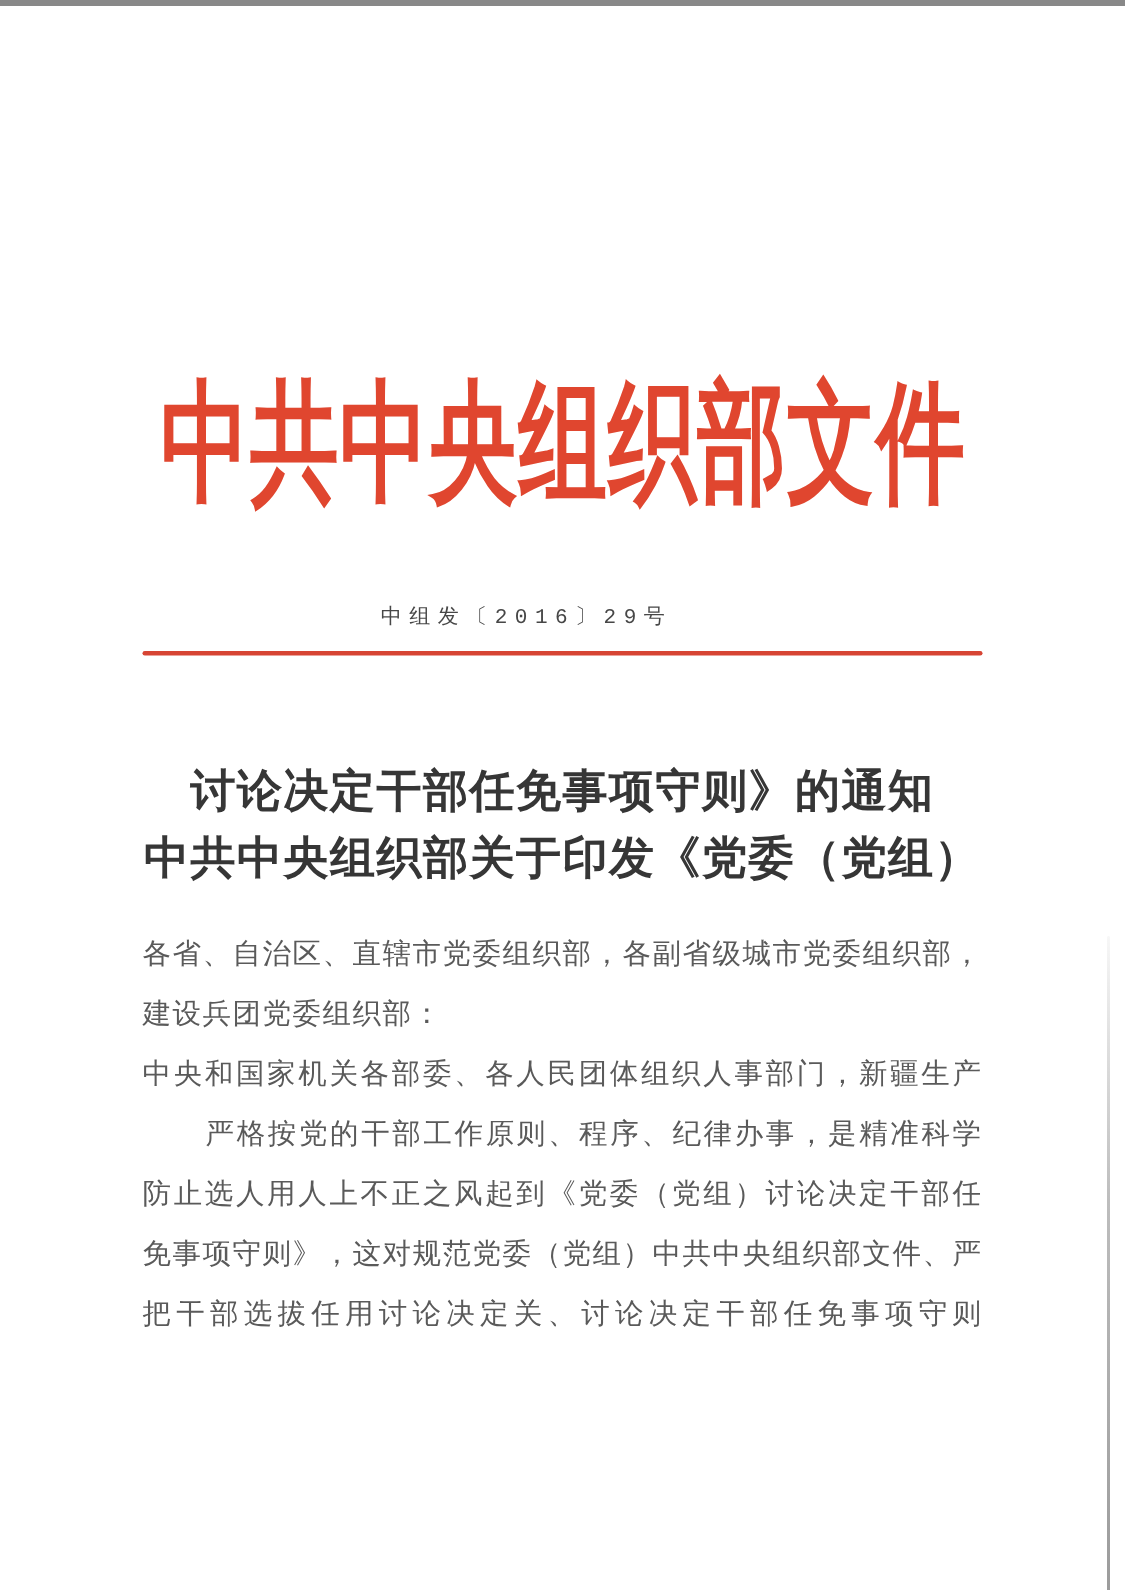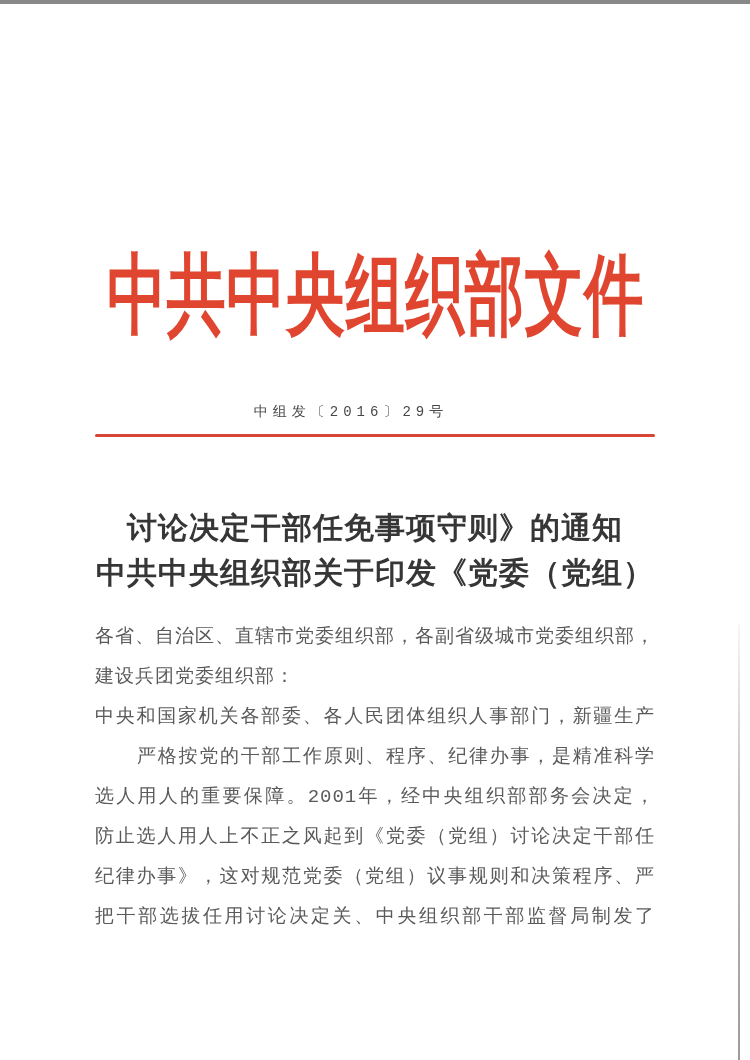--- a/index.html
+++ b/index.html
@@ -75,21 +75,20 @@
   <div class="notice-title">
     <div>讨论决定干部任免事项守则》的通知</div>
     <div>中共中央组织部关于印发《党委（党组）</div>
   </div>
 
   <div class="body-text">
     <div class="body-line">各省、自治区、直辖市党委组织部，各副省级城市党委组织部，</div>
     <div class="body-line no-last-justify">建设兵团党委组织部：</div>
     <div class="body-line">中央和国家机关各部委、各人民团体组织人事部门，新疆生产</div>
     <div class="body-line indent">严格按党的干部工作原则、程序、纪律办事，是精准科学</div>
-    <div class="body-line">选人用人的重要保障。2001年，经中央组织部部务会决定，</div>
     <div class="body-line">防止选人用人上不正之风起到《党委（党组）讨论决定干部任</div>
-    <div class="body-line">纪律办事》，这对规范党委（党组）议事规则和决策程序、严</div>
-    <div class="body-line">把干部选拔任用讨论决定关、中央组织部干部监督局制发了</div>
+    <div class="body-line">免事项守则》，这对规范党委（党组）中共中央组织部文件、严</div>
+    <div class="body-line">把干部选拔任用讨论决定关、讨论决定干部任免事项守则</div>
   </div>
 
   <div class="scan-artifact"></div>
 
 </div>
 
 </body></html>

